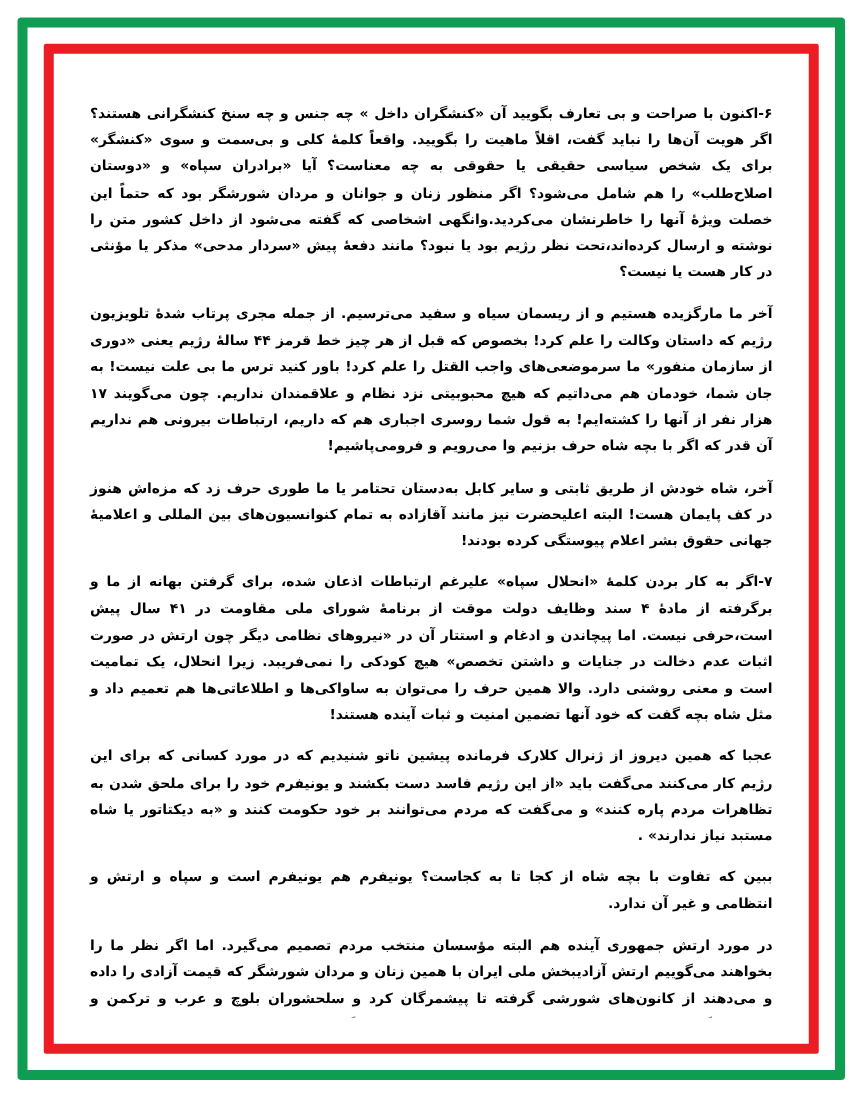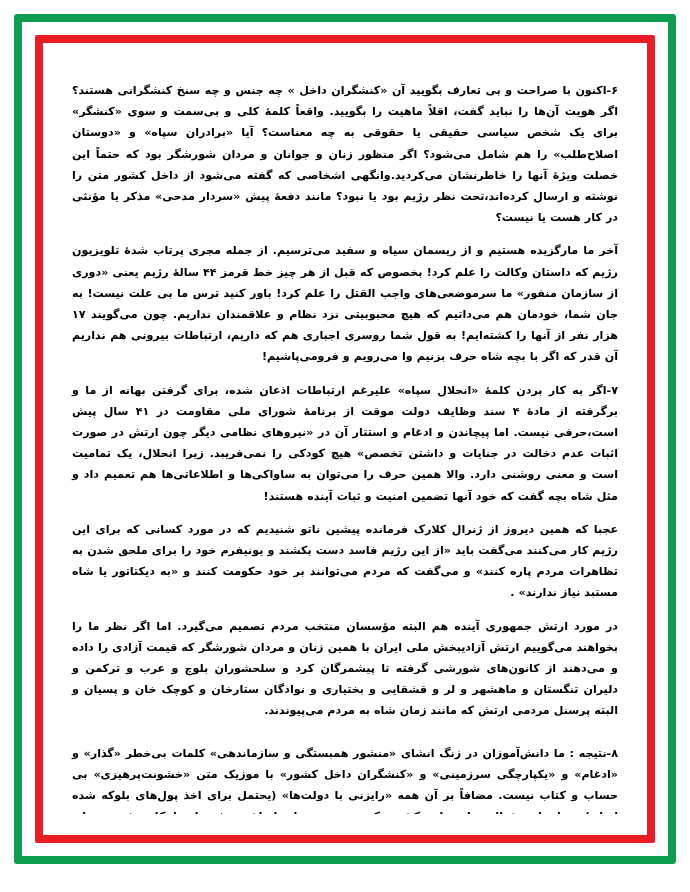--- a/index.html
+++ b/index.html
@@ -95,25 +95,27 @@
 <div id="page">
   <div id="green-frame" style="border-color: rgb(15, 157, 82);">
     <div id="red-frame" style="border-color: rgb(236, 28, 36);">
       <div id="content">
         <div class="doc-body">
 
           <p class="para">۶-اکنون با صراحت و بی تعارف بگویید آن «کنشگران داخل » چه جنس و چه سنخ کنشگرانی هستند؟ اگر هویت آن‌ها را نباید گفت، اقلاً ماهیت را بگویید. واقعاً کلمهٔ کلی و بی‌سمت و سوی «کنشگر» برای یک شخص سیاسی حقیقی یا حقوقی به چه معناست؟ آیا «برادران سپاه» و «دوستان اصلاح‌طلب» را هم شامل می‌شود؟ اگر منظور زنان و جوانان و مردان شورشگر بود که حتماً این خصلت ویژهٔ آنها را خاطرنشان می‌کردید.وانگهی اشخاصی که گفته می‌شود از داخل کشور متن را نوشته و ارسال کرده‌اند،تحت نظر رژیم بود یا نبود؟ مانند دفعهٔ پیش «سردار مدحی» مذکر یا مؤنثی در کار هست یا نیست؟</p>
 
           <p class="para">آخر ما مارگزیده هستیم و از ریسمان سیاه و سفید می‌ترسیم. از جمله مجری پرتاب شدهٔ تلویزیون رژیم که داستان وکالت را علم کرد! بخصوص که قبل از هر چیز خط قرمز ۴۴ سالهٔ رژیم یعنی «دوری از سازمان منفور» ما سرموضعی‌های واجب القتل را علم کرد! باور کنید ترس ما بی علت نیست! به جان شما، خودمان هم می‌داتیم که هیچ محبوبیتی نزد نظام و علاقمندان نداریم. چون می‌گویند ۱۷ هزار نفر از آنها را کشته‌ایم! به قول شما روسری اجباری هم که داریم، ارتباطات بیرونی هم نداریم آن قدر که اگر با بچه شاه حرف بزنیم وا می‌رویم و فرومی‌پاشیم!</p>
 
+          <p class="para">آخر، شاه خودش از طریق ثابتی و سایر کابل به‌دستان تحتامر یا ما طوری حرف زد که مزه‌اش هنوز در کف پایمان هست! البته اعلیحضرت نیز مانند آقازاده به تمام کنوانسیون‌های بین المللی و اعلامیهٔ جهانی حقوق بشر اعلام پیوستگی کرده بودند!</p>
 
           <p class="para">۷-اگر به کار بردن کلمهٔ «انحلال سپاه» علیرغم ارتباطات اذعان شده، برای گرفتن بهانه از ما و برگرفته از مادهٔ ۴ سند وظایف دولت موقت از برنامهٔ شورای ملی مقاومت در ۴۱ سال پیش است،حرفی نیست. اما پیچاندن و ادغام و استتار آن در «نیروهای نظامی دیگر چون ارتش در صورت اثبات عدم دخالت در جنایات و داشتن تخصص» هیچ کودکی را نمی‌فریبد. زیرا انحلال، یک تمامیت است و معنی روشنی دارد. والا همین حرف را می‌توان به ساواکی‌ها و اطلاعاتی‌ها هم تعمیم داد و مثل شاه بچه گفت که خود آنها تضمین امنیت و ثبات آینده هستند!</p>
 
           <p class="para">عجبا که همین دیروز از ژنرال کلارک فرمانده پیشین ناتو شنیدیم که در مورد کسانی که برای این رژیم کار می‌کنند می‌گفت باید «از این رژیم فاسد دست بکشند و یونیفرم خود را برای ملحق شدن به تظاهرات مردم پاره کنند» و می‌گفت که مردم می‌توانند بر خود حکومت کنند و «به دیکتاتور یا شاه مستبد نیاز ندارند» .</p>
 
+          <p class="para">ببین که تفاوت با بچه شاه از کجا تا به کجاست؟ یونیفرم هم یونیفرم است و سپاه و ارتش و انتظامی و غیر آن ندارد.</p>
 
           <p class="para">در مورد ارتش جمهوری آینده هم البته مؤسسان منتخب مردم تصمیم می‌گیرد. اما اگر نظر ما را بخواهند می‌گوییم ارتش آزادیبخش ملی ایران با همین زنان و مردان شورشگر که قیمت آزادی را داده و می‌دهند از کانون‌های شورشی گرفته تا پیشمرگان کرد و سلحشوران بلوچ و عرب و ترکمن و دلیران تنگستان و ماهشهر و لر و قشقایی و بختیاری و نوادگان ستارخان و کوچک خان و پسیان و البته پرسنل مردمی ارتش که مانند زمان شاه به مردم می‌پیوندند.</p>
 
           <p class="para gap-before">۸-نتیجه : ما دانش‌آموزان در زنگ انشای «منشور همبستگی و سازماندهی» کلمات بی‌خطر «گذار» و «ادغام» و «یکپارچگی سرزمینی» و «کنشگران داخل کشور» با موزیک متن «خشونت‌پرهیزی» بی حساب و کتاب نیست. مضافاً بر آن همه «رایزنی با دولت‌ها» (یحتمل برای اخذ پول‌های بلوکه شده ایران) و «ابتدا بر فعالیت‌های خارج کشور تکیه» زدن، همراه با طفره رفتن از راهکار مشخص برای انتقال قدرت، که فقط گریز از نقد و اکتفا کردن به نسیه است. گوئیا بیشتر چشم به « جذب سرمایه‌گذاران بین‌المللی» دوخته است.</p>
 
         </div>
       </div>
     </div>
   </div>
 </div>

